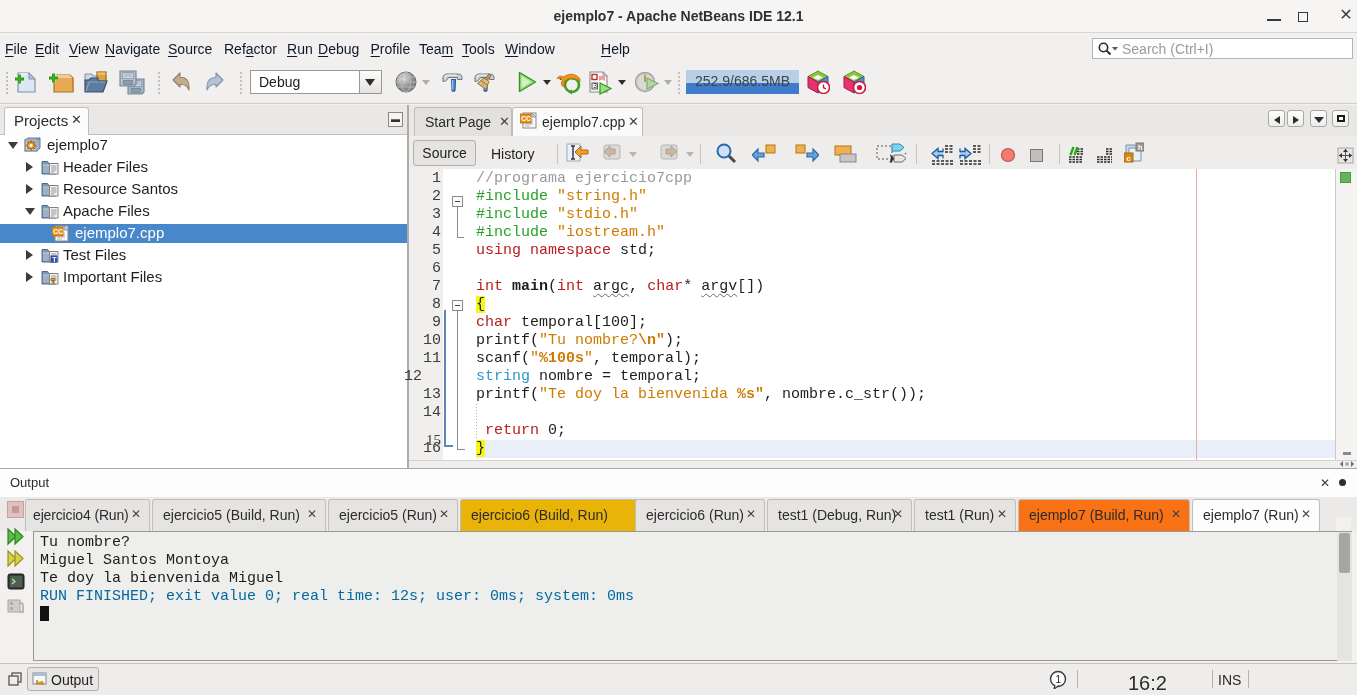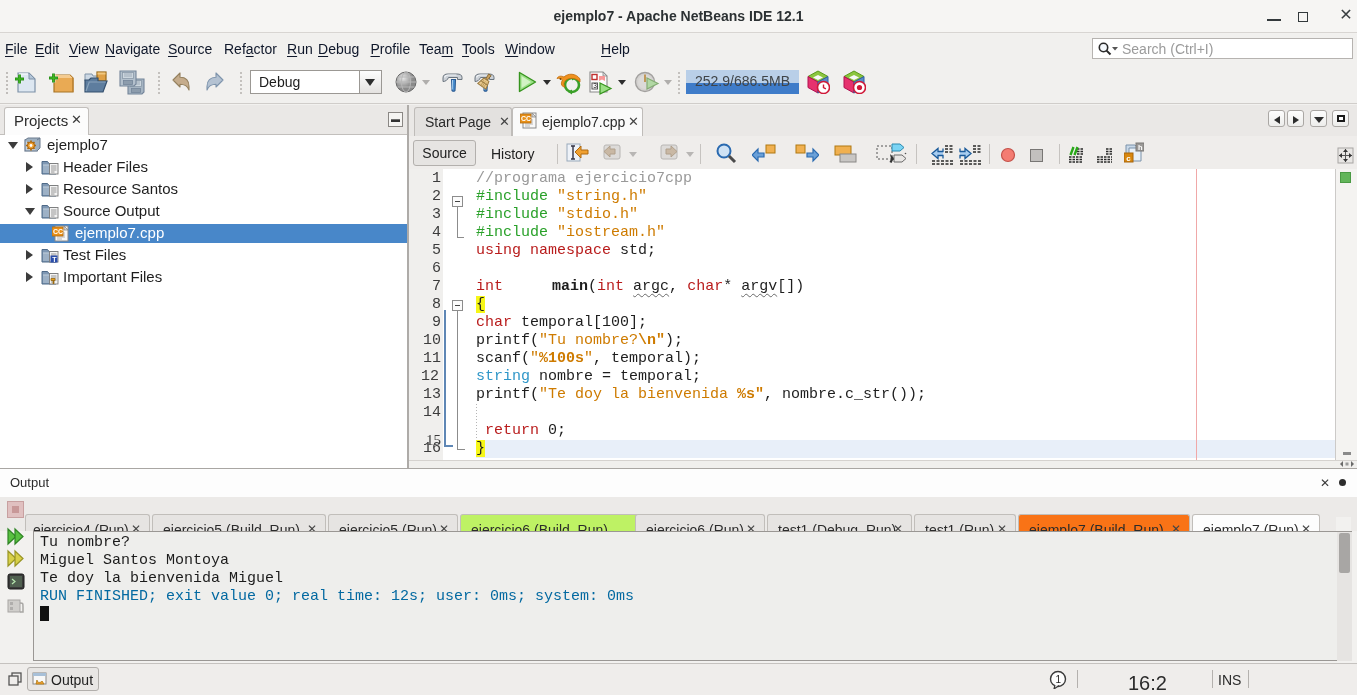--- a/index.html
+++ b/index.html
@@ -31,25 +31,25 @@
 .arr-r { border-top:5px solid transparent; border-bottom:5px solid transparent; border-left:7px solid #3c3c3c; }
 
 #etabrow { left:409px; top:105px; width:948px; height:31px; background:#eae8e6; }
 .etab { position:absolute; height:29px; border:1px solid #bfbcb9; border-bottom:none; border-radius:3px 3px 0 0; font-size:14px; color:#2b2b2b; }
 #etoolbar { left:409px; top:136px; width:948px; height:33px; background:#efedeb; }
 #codearea { left:409px; top:169px; width:948px; height:291px; background:#fff; }
 #gutter { left:409px; top:169px; width:34px; height:291px; background:#f0efed; }
 .lnum { position:absolute; width:31px; text-align:right; font-size:15px; color:#3c3c3c; line-height:18px; font-family:"Liberation Mono",monospace; }
 .cl { position:absolute; left:476px; font-size:15px; line-height:18px; white-space:pre; font-family:"Liberation Mono",monospace; color:#1e1e1e; }
 .gn { color:#2aa12a; } .st { color:#ce7b00; } .stb { color:#ce7b00; font-weight:bold; }
-.kw { color:#b91c1c; } .cls { color:#2e96c8; } .cm { color:#999999; } .bold { font-weight:bold;margin-left:40px; }
+.kw { color:#b91c1c; } .cls { color:#2e96c8; } .cm { color:#999999; } .bold { font-weight:bold; }
 #hscroll { left:409px; top:460px; width:948px; height:8px; background:#f0efed; border-top:1px solid #d5d2cf; }
 #ohdr { left:0; top:468px; width:1357px; height:29px; background:#fdfdfd; border-top:1px solid #a9a6a3; }
 #otabrow { left:0; top:497px; width:1357px; height:34px; background:#eceae8; }
-.otab { position:absolute; top:17px; height:32px; background:#e6e4e2; border:1px solid #c1beba; border-bottom:none; border-radius:3px 3px 0 0; font-size:14px; color:#2b2b2b; white-space:nowrap;text-align:center; }
+.otab { position:absolute; top:2px; height:32px; background:#e6e4e2; border:1px solid #c1beba; border-bottom:none; border-radius:3px 3px 0 0; font-size:14px; color:#2b2b2b; white-space:nowrap;text-align:center; }
 #otext { left:33px; top:531px; width:1319px; height:130px; background:#eeeeec; border:1px solid #9a9794; }
 .oline { position:absolute; left:40px; font-size:15px; line-height:18px; white-space:pre; font-family:"Liberation Mono",monospace; color:#1c1c1c; }
 
 #statusbar { left:0; top:663px; width:1357px; height:32px; background:#efedeb; border-top:1px solid #c5c2bf; }
 .sep { position:absolute; width:1px; background:#b4b1ae; }
 .wavy { text-decoration:underline wavy #6a6a6a 1px; text-underline-offset:3px; }
 .ticon { position:absolute; z-index:3; }
 
 </style>
 </head>
@@ -278,21 +278,21 @@
 </div>
 <div class="trow" style="top:200px;">
   <div class="arrow arr-d" style="left:25px;top:8px;"></div>
   <svg style="position:absolute;left:41px;top:3px;" width="18" height="16" viewBox="0 0 18 16">
       <path d="M1 2.5 h5.5 l1.5 2 H15 v10.5 H1 z" fill="#7f98b4" stroke="#4f6a88" stroke-width="1"></path>
       <path d="M2 6 h12 v8 H2 z" fill="#9db1c6"></path>
       <path d="M2 6 h12" stroke="#b9c8d8" stroke-width="1.2"></path>
       <rect x="8.5" y="4.5" width="8.5" height="10.5" fill="#f4f4f4" stroke="#7a7a7a" stroke-width="0.9"></rect>
       <path d="M10 7 h5.5 M10 9 h5.5 M10 11 h5.5 M10 13 h3.5" stroke="#8a8a8a" stroke-width="0.9"></path>
     </svg>
-  <span class="lbl" style="left:63px;">Source Output</span>
+  <span class="lbl" style="left:63px;">Apache Files</span>
 </div>
 <div class="trow" style="top:224px;background:#4887c9;height:19px;color:#fff;">
   <span style="position:absolute;left:52px;top:1px;"><svg width="18" height="17" viewBox="0 0 18 17">
         <rect x="3" y="1" width="13" height="15" fill="#f8f8f8" stroke="#8a8a8a" stroke-width="1"></rect>
         <path d="M12 1 l4 4 h-4 z" fill="#d8d8d8" stroke="#8a8a8a" stroke-width="0.8"></path>
         <path d="M5 8 h8 M5 10 h8 M5 12 h8 M5 14 h5" stroke="#b0b0b0" stroke-width="0.9"></path>
         <rect x="0" y="2" width="11" height="9" fill="#e89018" stroke="#b06a10" stroke-width="0.8"></rect>
         <text x="1" y="9" font-size="7" font-weight="bold" fill="#fff" font-family="Liberation Sans">CC</text>
       </svg></span>
   <span class="lbl" style="left:75px;top:0px;">ejemplo7.cpp</span>
@@ -466,21 +466,21 @@
     <div class="lnum" style="left:410px;top:188px;">2</div>
     <div class="lnum" style="left:410px;top:206px;">3</div>
     <div class="lnum" style="left:410px;top:224px;">4</div>
     <div class="lnum" style="left:410px;top:242px;">5</div>
     <div class="lnum" style="left:410px;top:260px;">6</div>
     <div class="lnum" style="left:410px;top:278px;">7</div>
     <div class="lnum" style="left:410px;top:296px;">8</div>
     <div class="lnum" style="left:410px;top:314px;">9</div>
     <div class="lnum" style="left:410px;top:332px;">10</div>
     <div class="lnum" style="left:410px;top:350px;">11</div>
-    <div class="lnum" style="left:408px;top:368px;">12</div>
+    <div class="lnum" style="left:391px;top:368px;">12</div>
     <div class="lnum" style="left:410px;top:386px;">13</div>
     <div class="lnum" style="left:410px;top:404px;">14</div>
     <div class="lnum" style="left:410px;top:431px;font-family:Liberation Serif, serif;">15</div>
     <div class="lnum" style="left:410px;top:440px;">16</div>
   </div>
 <div id="code">
     <div class="cl" style="top:170px;"><span class="cm">//programa ejercicio7cpp</span></div>
     <div class="cl" style="top:188px;"><span class="gn">#include</span> <span class="st">"string.h"</span></div>
     <div class="cl" style="top:206px;"><span class="gn">#include</span> <span class="st">"stdio.h"</span></div>
     <div class="cl" style="top:224px;"><span class="gn">#include</span> <span class="st">"iostream.h"</span></div>
@@ -522,21 +522,21 @@
       <span style="position:absolute;right:8px;top:7px;font-size:12px;color:#444;">✕</span>
     </div>
     <div class="otab" style="left:152px;width:174px;background:#e6e4e2;">
       <span style="position:absolute;left:10px;top:7px;">ejercicio5 (Build, Run)</span>
       <span style="position:absolute;right:8px;top:7px;font-size:12px;color:#444;">✕</span>
     </div>
     <div class="otab" style="left:328px;width:130px;background:#e6e4e2;">
       <span style="position:absolute;left:10px;top:7px;">ejercicio5 (Run)</span>
       <span style="position:absolute;right:8px;top:7px;font-size:12px;color:#444;">✕</span>
     </div>
-    <div class="otab" style="left:460px;width:199px;background:#bef264;">
+    <div class="otab" style="left:460px;width:199px;background:#eab308;">
       <span style="position:absolute;left:10px;top:7px;">ejercicio6 (Build, Run)</span>
       <span style="position:absolute;right:8px;top:7px;font-size:12px;color:#444;">✕</span>
     </div>
     <div class="otab" style="left:635px;width:130px;background:#e6e4e2;">
       <span style="position:absolute;left:10px;top:7px;">ejercicio6 (Run)</span>
       <span style="position:absolute;right:8px;top:7px;font-size:12px;color:#444;">✕</span>
     </div>
     <div class="otab" style="left:767px;width:145px;background:#e6e4e2;">
       <span style="position:absolute;left:10px;top:7px;">test1 (Debug, Run)</span>
       <span style="position:absolute;right:8px;top:7px;font-size:12px;color:#444;">✕</span>

